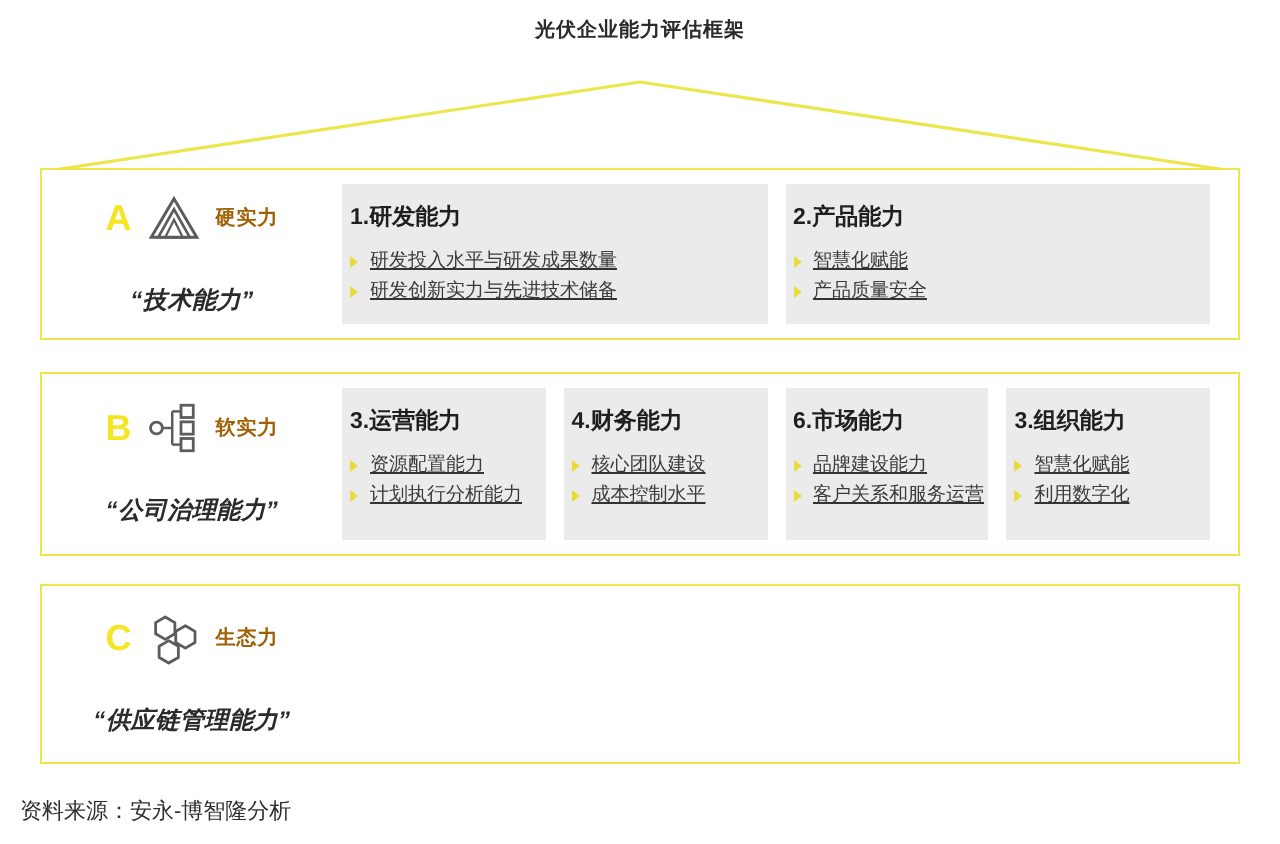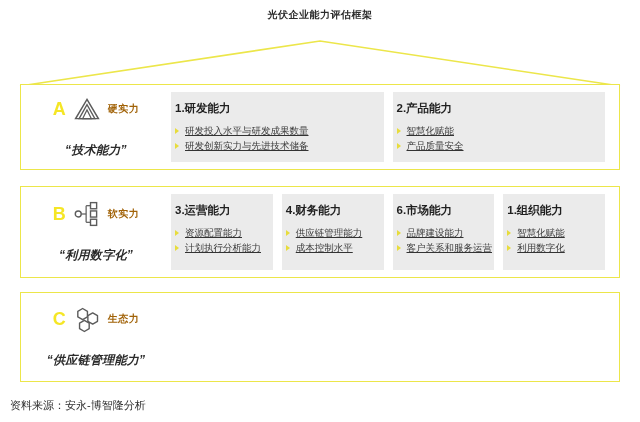--- a/index.html
+++ b/index.html
@@ -216,46 +216,46 @@
           <line x1="9.6" y1="16" x2="15" y2="16" stroke="#5c5c5c" stroke-width="1.4"></line>
           <line x1="15" y1="6.5" x2="15" y2="25.5" stroke="#5c5c5c" stroke-width="1.4"></line>
           <line x1="15" y1="6.5" x2="20" y2="6.5" stroke="#5c5c5c" stroke-width="1.4"></line>
           <line x1="15" y1="25.5" x2="20" y2="25.5" stroke="#5c5c5c" stroke-width="1.4"></line>
           <rect x="20" y="3" width="7" height="7" fill="none" stroke="#5c5c5c" stroke-width="1.6"></rect>
           <rect x="20" y="12.5" width="7" height="7" fill="none" stroke="#5c5c5c" stroke-width="1.6"></rect>
           <rect x="20" y="22" width="7" height="7" fill="none" stroke="#5c5c5c" stroke-width="1.6"></rect>
         </svg>
         <span class="rowname">软实力</span>
       </div>
-      <div class="rowsub">“利用数字化”</div>
+      <div class="rowsub">“公司治理能力”</div>
     </div>
     <div class="cards">
       <div class="card">
         <div class="card-title">3.运营能力</div>
         <ul class="bullets">
           <li>资源配置能力</li>
           <li>计划执行分析能力</li>
         </ul>
       </div>
       <div class="card">
         <div class="card-title">4.财务能力</div>
         <ul class="bullets">
-          <li>供应链管理能力</li>
+          <li>核心团队建设</li>
           <li>成本控制水平</li>
         </ul>
       </div>
       <div class="card">
         <div class="card-title">6.市场能力</div>
         <ul class="bullets">
           <li>品牌建设能力</li>
           <li>客户关系和服务运营</li>
         </ul>
       </div>
       <div class="card">
-        <div class="card-title">1.组织能力</div>
+        <div class="card-title">3.组织能力</div>
         <ul class="bullets">
           <li>智慧化赋能</li>
           <li>利用数字化</li>
         </ul>
       </div>
     </div>
   </div>
 
   <div class="row row-c">
     <div class="rowlabel">

